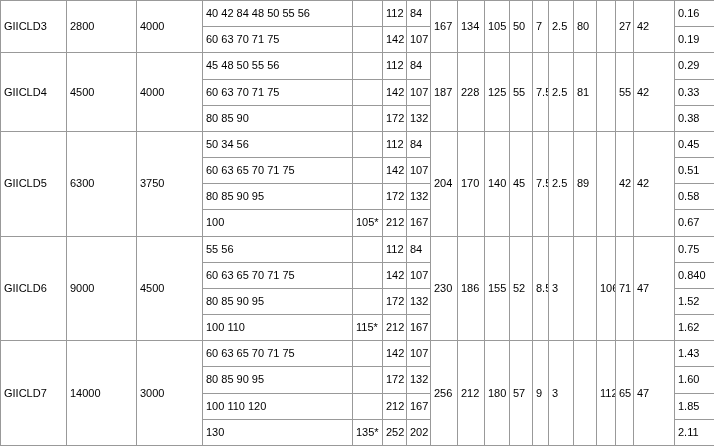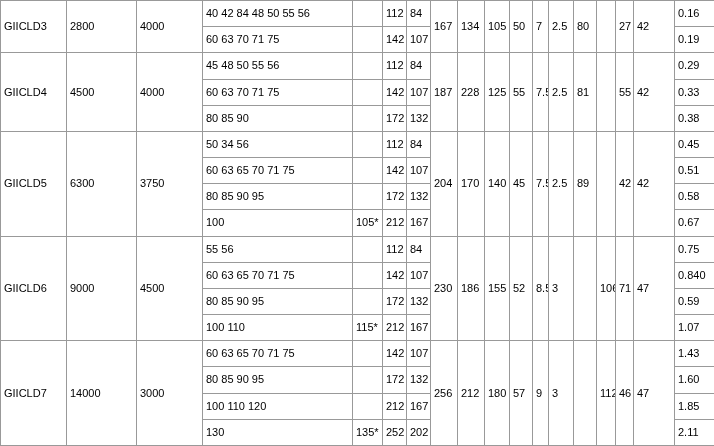--- a/index.html
+++ b/index.html
@@ -197,48 +197,48 @@
         <td>142</td>
         <td>107</td>
         <td>0.840</td>
         <td>49.8</td>
       </tr>
       <tr>
         <td>80 85 90 95</td>
         <td></td>
         <td>172</td>
         <td>132</td>
-        <td>0.59</td>
+        <td>1.52</td>
         <td>56.3</td>
       </tr>
       <tr>
         <td>100 110</td>
         <td>115*</td>
         <td>212</td>
         <td>167</td>
-        <td>1.07</td>
+        <td>1.62</td>
         <td>67.5</td>
       </tr>
       <tr>
         <td rowspan="4">GIICLD7</td>
         <td rowspan="4">14000</td>
         <td rowspan="4">3000</td>
         <td>60 63 65 70 71 75</td>
         <td></td>
         <td>142</td>
         <td>107</td>
         <td rowspan="4">256</td>
         <td rowspan="4">212</td>
         <td rowspan="4">180</td>
         <td rowspan="4">57</td>
         <td rowspan="4">9</td>
         <td rowspan="4">3</td>
         <td rowspan="4"></td>
         <td rowspan="4">112</td>
-        <td rowspan="4">46</td>
+        <td rowspan="4">65</td>
         <td rowspan="4">47</td>
         <td>1.43</td>
         <td>63.9</td>
       </tr>
       <tr>
         <td>80 85 90 95</td>
         <td></td>
         <td>172</td>
         <td>132</td>
         <td>1.60</td>

